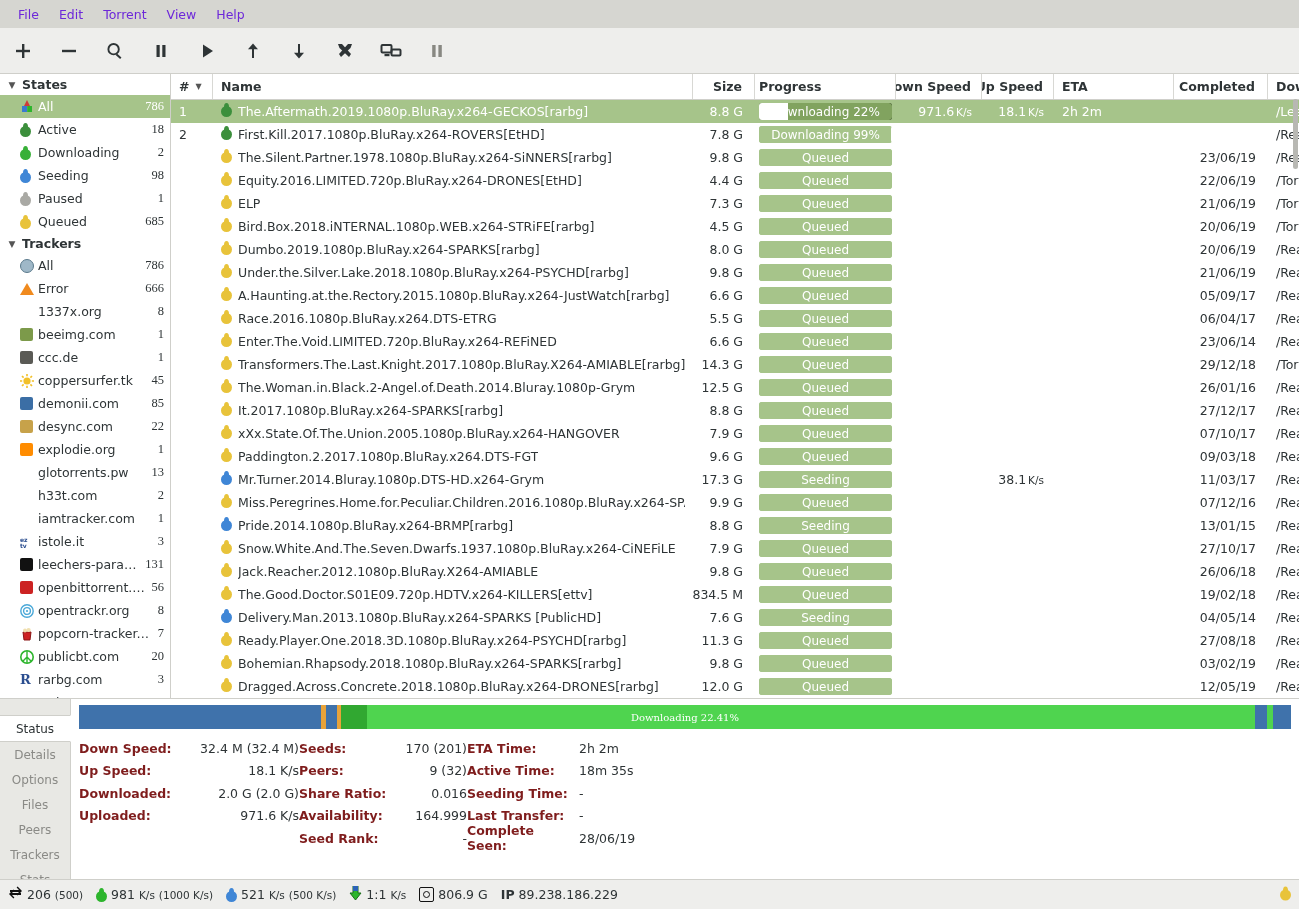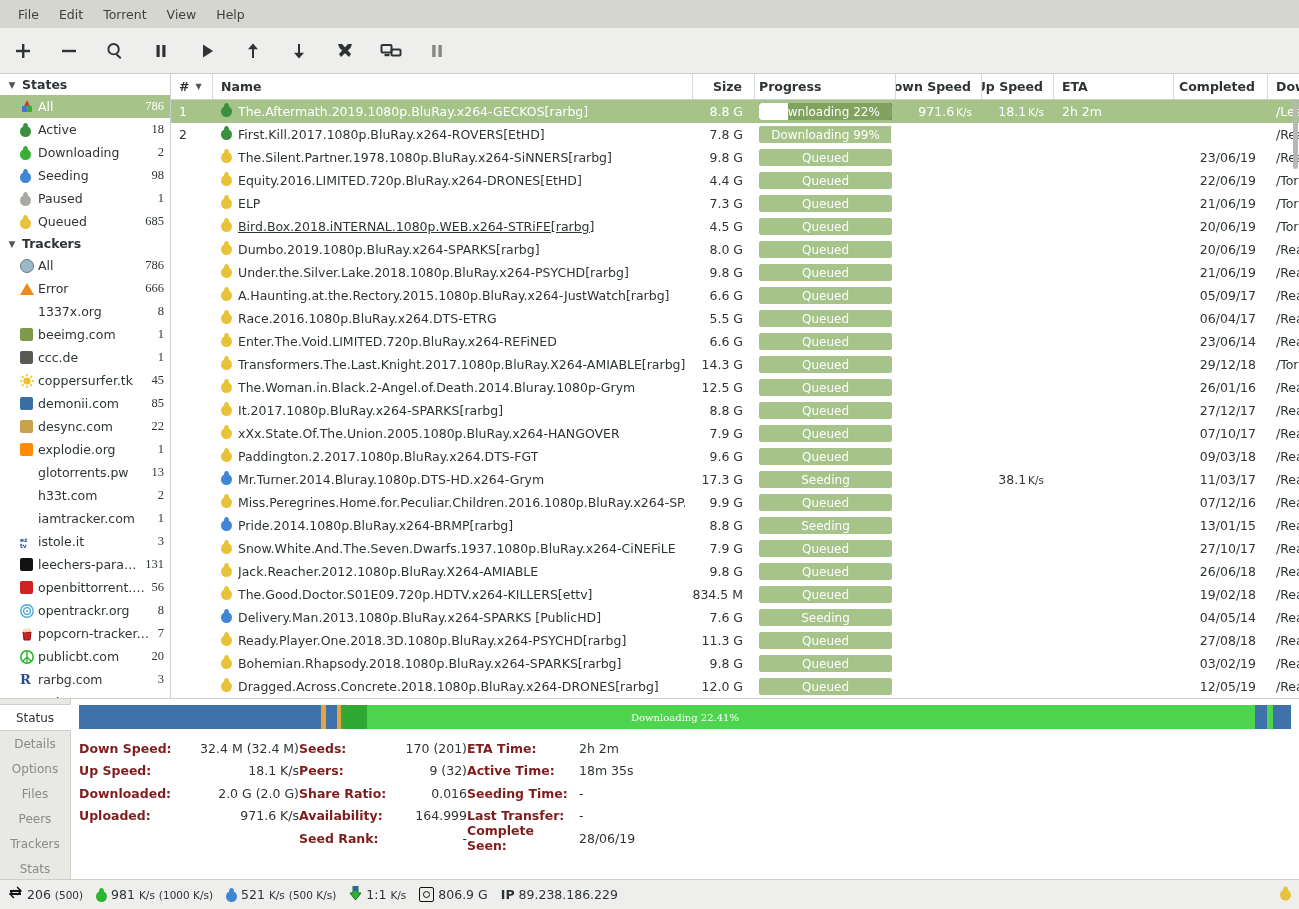--- a/index.html
+++ b/index.html
@@ -6,21 +6,21 @@
   body{
     width:1299px;height:909px;overflow:hidden;
     font-family:"DejaVu Sans","Liberation Sans",sans-serif;
     font-size:12.5px;color:#2e3436;background:#ffffff;
     -webkit-font-smoothing:antialiased;
   }
   .app{width:1299px;height:909px;display:flex;flex-direction:column;}
 
   
   .menubar{height:28px;background:#d6d6d1;display:flex;align-items:center;padding-left:8px;flex:0 0 auto;}
-  .menubar .mi{padding:3px 10px;font-size:12.5px;color:#404040;cursor:default;}
+  .menubar .mi{padding:3px 10px;font-size:12.5px;color:#6d28d9;cursor:default;}
 
   
   .toolbar{height:45px;background:#eeeeec;border-bottom:1px solid #cfcfca;display:flex;align-items:center;flex:0 0 auto;}
   .tb{width:46px;height:40px;display:flex;align-items:center;justify-content:center;cursor:default;}
   .tb svg{display:block;}
 
   
   .body{flex:1 1 auto;display:flex;min-height:0;}
 
   
@@ -71,21 +71,21 @@
     font-size:12px;color:#ffffff;z-index:3;}
   .trow.sel .pbar{background:#000000;}
   .trow.sel .pbar .fillbg{background:#81a35f;}
 
   
   .vsb{position:absolute;right:0;top:25px;bottom:0;width:7px;background:transparent;}
   .vsb .thumb{position:absolute;top:0;left:1px;width:5px;height:70px;background:#b8b8b3;border-radius:3px;}
 
   
   .details{flex:0 0 auto;height:180px;display:flex;border-top:1px solid #cfcfca;background:#ffffff;}
-  .dtabs{width:71px;flex:0 0 71px;background:#e8e8e4;border-right:1px solid #cfcfca;padding-top:5px;box-sizing:border-box;}
+  .dtabs{width:71px;flex:0 0 71px;background:#e8e8e4;border-right:1px solid #cfcfca;padding-top:16px;box-sizing:border-box;}
   .dtab{height:25px;display:flex;align-items:center;justify-content:center;font-size:12px;color:#8a8a86;cursor:default;}
   .dtab.act{background:#ffffff;color:#2e3436;border-top:1px solid #cfcfca;border-bottom:1px solid #cfcfca;
             border-right:1px solid #ffffff;margin-right:-1px;position:relative;z-index:2;}
   .dmain{flex:1 1 auto;min-width:0;padding:6px 8px 0 8px;box-sizing:border-box;}
   .bigbar{height:24px;position:relative;overflow:hidden;display:flex;}
   .bigbar .seg{height:100%;}
   .bigbar .lab{position:absolute;inset:0;display:flex;align-items:center;justify-content:center;
     color:#ffffff;font-size:10px;z-index:5;font-family:"DejaVu Serif","Liberation Serif",serif;}
   .stats{display:flex;padding-top:8px;font-size:12.5px;}
   .scol{display:flex;flex-direction:column;}
@@ -542,21 +542,21 @@
             <div class="td c-dspd"></div>
             <div class="td c-uspd"></div>
             <div class="td c-eta"></div>
             <div class="td c-comp">21/06/19</div>
             <div class="td c-fold">/Torrents</div>
           </div>
           <div class="trow">
             <div class="td c-num"></div>
             <div class="td c-name">
               <span><span class="drop" style="--c:#e8c33a"></span></span>
-              <span style="overflow: hidden; text-overflow: clip; white-space: nowrap; text-decoration: underline;">Bird.Box.2018.iNTERNAL.1080p.WEB.x264-STRiFE[rarbg]</span>
+              <span style="overflow: hidden; text-overflow: clip; white-space: nowrap;">Bird.Box.2018.iNTERNAL.1080p.WEB.x264-STRiFE[rarbg]</span>
             </div>
             <div class="td c-size">4.5 G</div>
             <div class="td c-prog">
               <div class="pbar">
                 <div class="fillbg"></div>
                 <div class="txt">Queued</div>
               </div>
             </div>
             <div class="td c-dspd"></div>
             <div class="td c-uspd"></div>

